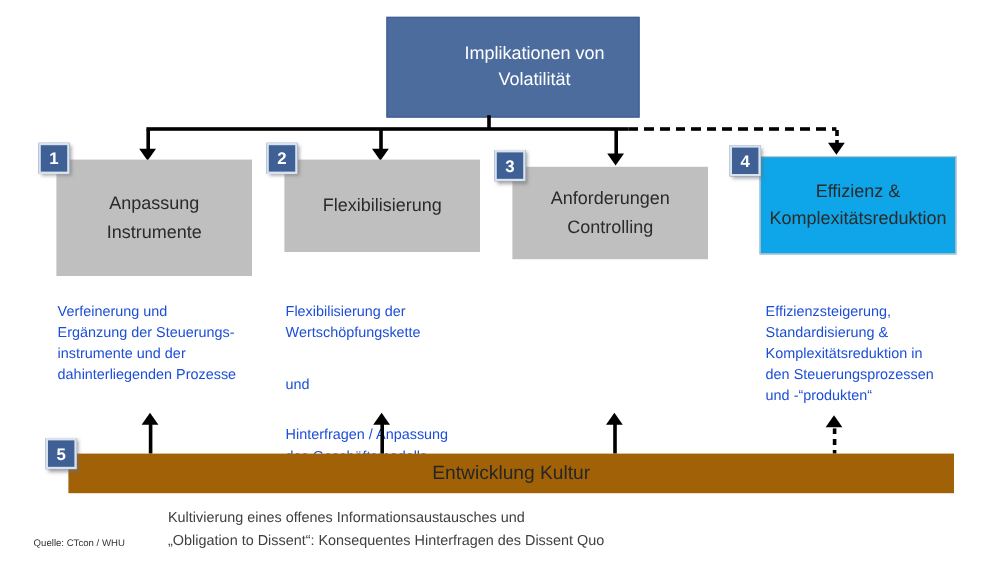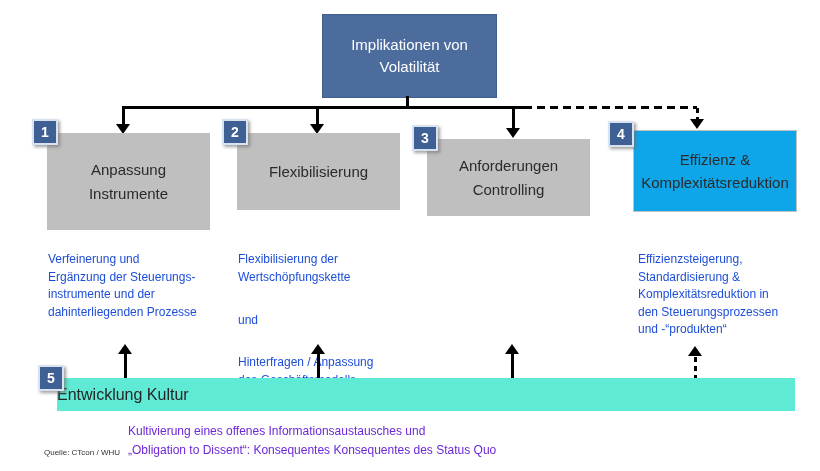--- a/index.html
+++ b/index.html
@@ -8,21 +8,21 @@
     font-family:"Liberation Sans",sans-serif;overflow:hidden;
   }
   .title{
     position:absolute;left:10px;top:8px;font-size:13.5px;color:#111;
     letter-spacing:.2px;
   }
   .root-box{
     position:absolute;left:322px;top:14px;width:173px;height:82px;
     background:#4d6c9e;border:1px solid #3f5d8f;color:#fff;
     display:flex;align-items:center;justify-content:center;text-align:center;
-    font-size:15px;line-height:1.45;white-space:pre-line;
+    font-size:15px;line-height:1.45;white-space:pre-line;padding-left:36px;
   }
   .gbox{
     position:absolute;background:#bfbfbf;color:#2b2b2b;
     display:flex;align-items:center;justify-content:center;text-align:center;
     font-size:15px;line-height:1.55;white-space:pre-line;
   }
   .wbox{background:#0ea5e9;border:1px solid #c2c2c2;color:#2b2b2b;}
   .badge{
     position:absolute;width:22px;height:22px;background:#3e6095;color:#fff;
     border:2px solid #d9e2ef;box-shadow:2px 2px 3px rgba(110,110,110,.65);
@@ -49,25 +49,25 @@
     border-left:7px solid transparent;border-right:7px solid transparent;
     border-bottom:10px solid #000;
   }
   .desc{
     position:absolute;font-size:12px;color:#1d4ed8;line-height:1.45;
     white-space:pre-line;
   }
   .desc p{margin:0 0 8px 0;}
   .culture-bar{
     position:absolute;left:57px;top:378px;width:738px;height:33px;
-    background:#5eead4;color:#262626;display:flex;align-items:center;
-    justify-content:flex-start;font-size:16px;
+    background:#a16207;color:#262626;display:flex;align-items:center;
+    justify-content:center;font-size:16px;
   }
-  .footer-line{position:absolute;left:128px;font-size:12px;color:#6d28d9;}
-  .source{position:absolute;left:44px;top:448px;font-size:8px;color:#333;}
+  .footer-line{position:absolute;left:140px;font-size:12px;color:#404040;}
+  .source{position:absolute;left:28px;top:448px;font-size:8px;color:#333;}
 </style>
 </head>
 <body>
 
 <div class="canvas">
 
 
   <div class="root-box">
     <span>Implikationen von
 Volatilität</span>
@@ -142,16 +142,16 @@
 
   <div class="head-up" style="left:688px;top:346px"></div>
   <div class="vdash" style="left:694px;top:357px;height:21px"></div>
 
   <div class="culture-bar">
     <span>Entwicklung Kultur</span>
   </div>
   <div class="badge" style="left:38px;top:365px">5</div>
 
   <div class="footer-line" style="top:424px">Kultivierung  eines offenes Informationsaustausches und</div>
-  <div class="footer-line" style="top:443px">„Obligation to Dissent“: Konsequentes Konsequentes des Status Quo</div>
+  <div class="footer-line" style="top:443px">„Obligation to Dissent“: Konsequentes Hinterfragen des Dissent Quo</div>
   <div class="source">Quelle: CTcon / WHU</div>
 
 </div>
 
 </body></html>

